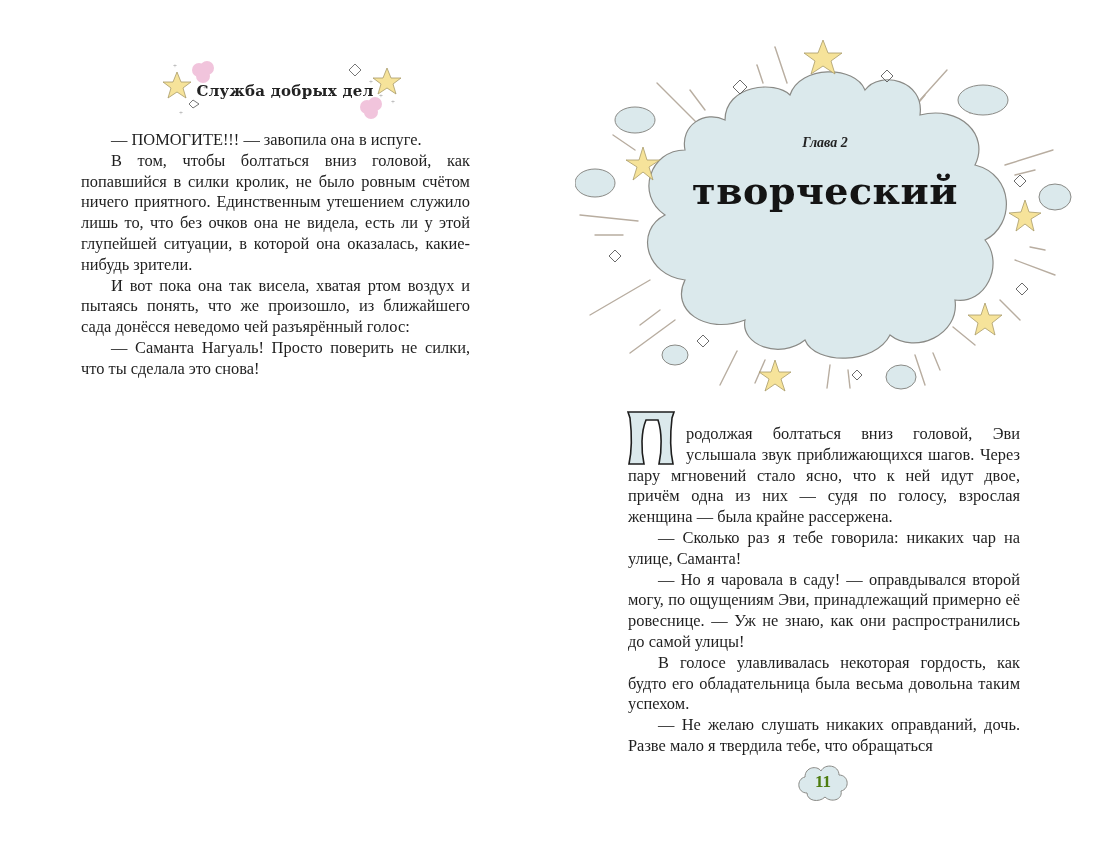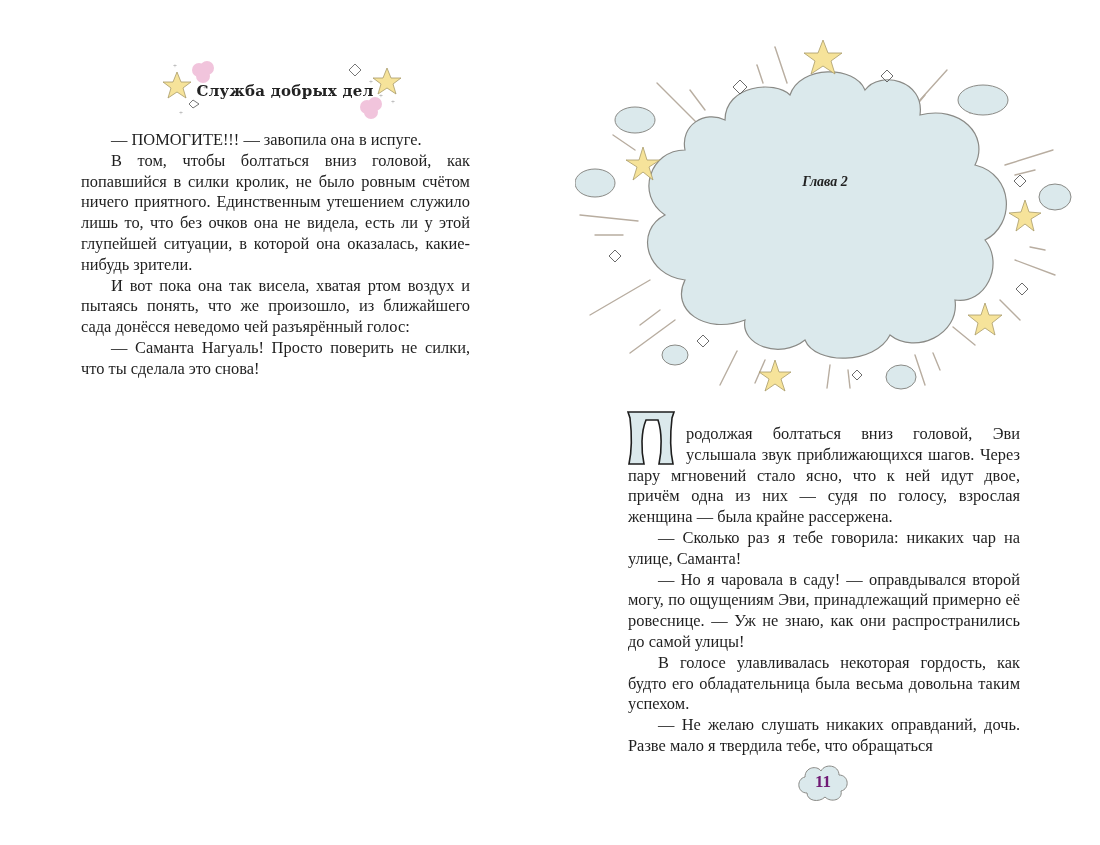--- a/index.html
+++ b/index.html
@@ -15,30 +15,30 @@
     font-family: "DejaVu Serif", serif; font-size: 15px; font-weight: bold; letter-spacing: 0.3px; color: #222; }
 
   .body-text { position: absolute; font-size: 16.4px; line-height: 20.8px; text-align: justify; }
   .body-text p { margin: 0; }
   .indent { text-indent: 30px; }
   .left-text { left: 81px; top: 130px; width: 389px; }
   .right-text { left: 628px; top: 424px; width: 392px; }
 
   .chapter-art { position: absolute; left: 575px; top: 35px; width: 500px; height: 360px; }
   .chapter-label { position: absolute; left: 0; width: 500px; top: 100px; text-align: center;
-    font-style: italic; font-weight: bold; font-size: 14px; color: #222; margin-top: 39px; }
+    font-style: italic; font-weight: bold; font-size: 14px; color: #222; }
   .chapter-title { position: absolute; left: 0; width: 500px; top: 128px; text-align: center;
     font-family: "DejaVu Serif", serif; font-weight: bold; font-size: 38px; line-height: 55px; color: #141414; letter-spacing: 0.5px; }
 
   .dropcap { position: absolute; left: 626px; top: 410px; width: 50px; height: 56px; }
   .first-line { padding-left: 60px; text-indent: 0; font-family: Liberation Serif, serif; }
 
   .page-number-wrap { position: absolute; left: 795px; top: 763px; width: 56px; height: 40px; }
   .page-number { position: absolute; left: 0; top: 9px; width: 56px; text-align: center;
-    font-weight: bold; font-size: 17px; color: #701a75; }
+    font-weight: bold; font-size: 17px; color: #4d7c0f; }
 </style>
 </head>
 <body>
 
 <div class="page page-left">
   <div class="running-header">
     <svg width="260" height="75" viewBox="0 0 260 75">
 
       <polygon points="22,20 26,30 36,30 28,36 31,46 22,40 13,46 16,36 8,30 18,30" fill="#f6e39a" stroke="#a89a68" stroke-width="0.8"></polygon>
 
@@ -136,20 +136,21 @@
       <path d="M312,35 L318,41 L312,47 L306,41 Z"></path>
       <path d="M40,215 L46,221 L40,227 L34,221 Z"></path>
       <path d="M128,300 L134,306 L128,312 L122,306 Z"></path>
       <path d="M445,140 L451,146 L445,152 L439,146 Z"></path>
       <path d="M447,248 L453,254 L447,260 L441,254 Z"></path>
       <path d="M282,335 L287,340 L282,345 L277,340 Z"></path>
     </g>
   </svg>
   <div class="chapter-label">Глава 2</div>
   <div class="chapter-title">
+    <div>творческий</div>
   </div>
 </div>
 
 <div class="dropcap">
   <svg width="50" height="56" viewBox="0 0 50 56">
     <path d="M2,2 L48,2 L46,8 C44,25 44,40 47,54 L33,54 C36,40 36,22 32,10 L20,10 C15,22 15,40 18,54 L3,54 C6,40 6,25 4,8 Z" fill="#dbe9ec" stroke="#1e1e1e" stroke-width="1.6"></path>
   </svg>
 </div>
 
 <div class="body-text right-text">

